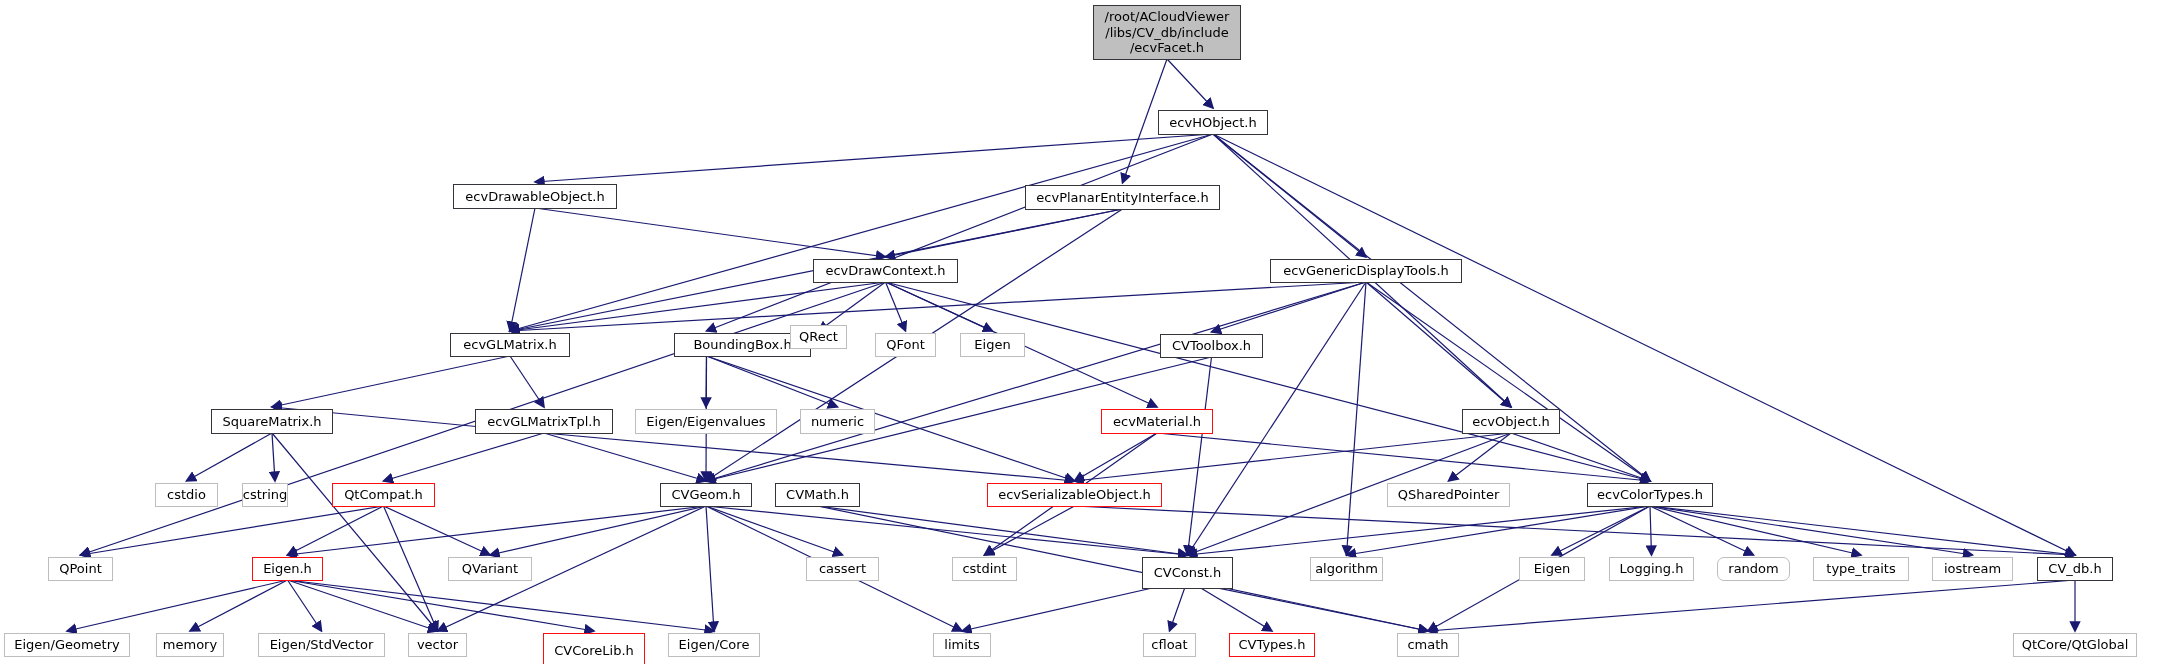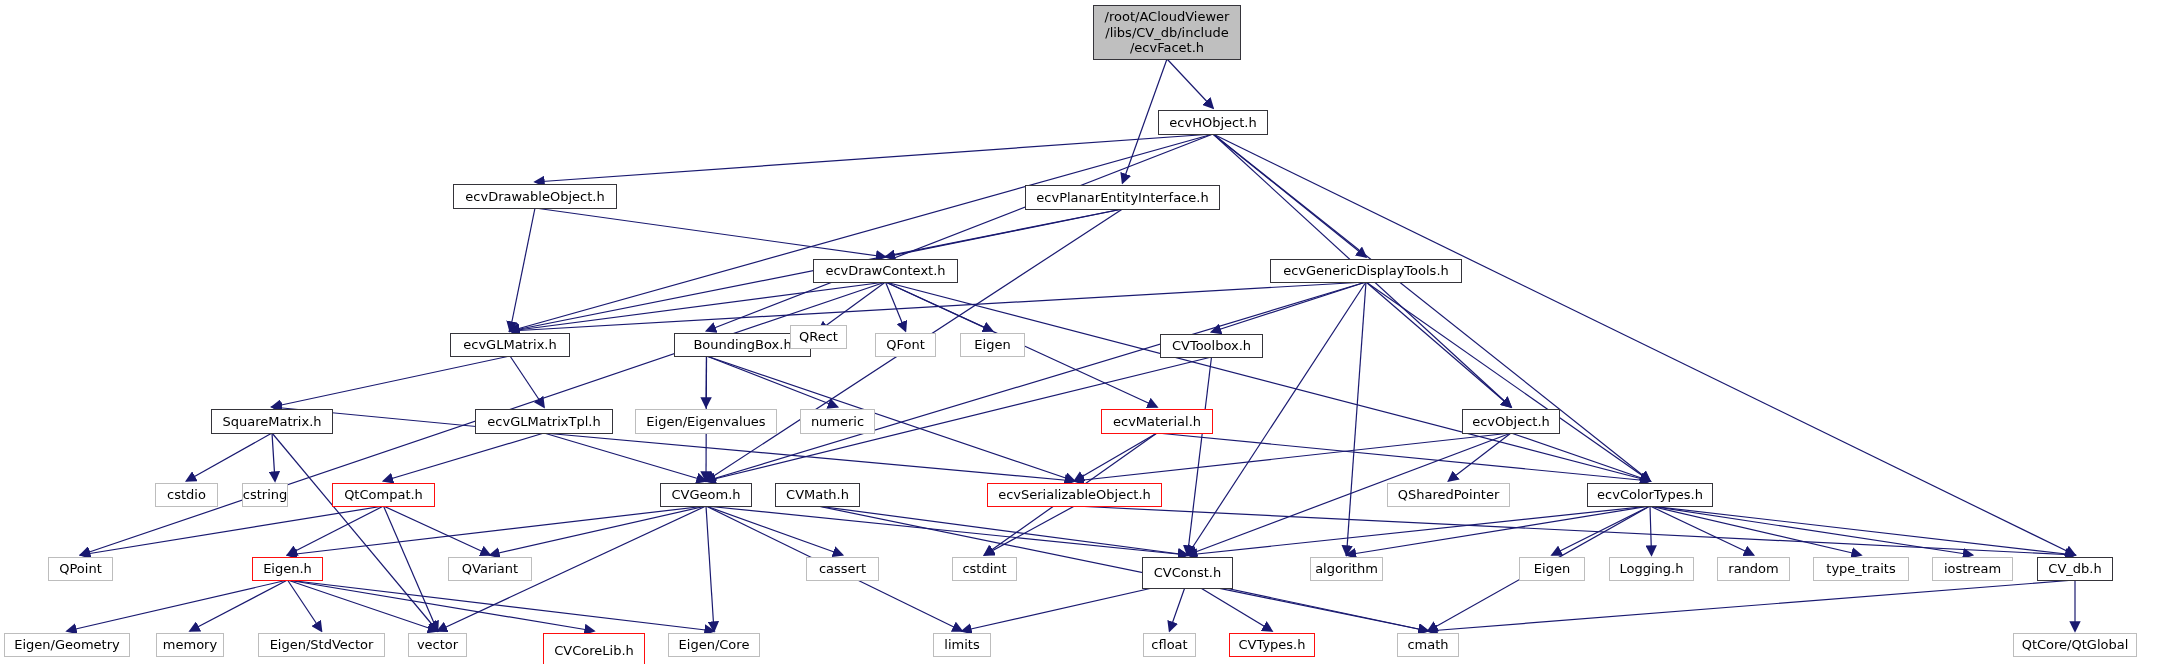--- a/index.html
+++ b/index.html
@@ -149,21 +149,21 @@
       <div class="node internal" style="left: 1587px; top: 483px; width: 126px; height: 24px;">ecvColorTypes.h</div>
       <div class="node external" style="left: 48px; top: 557px; width: 65px; height: 24px;">QPoint</div>
       <div class="node red" style="left: 252px; top: 557px; width: 71px; height: 24px;">Eigen.h</div>
       <div class="node external" style="left: 448px; top: 557px; width: 84px; height: 24px;">QVariant</div>
       <div class="node external" style="left: 806px; top: 557px; width: 73px; height: 24px;">cassert</div>
       <div class="node external" style="left: 952px; top: 557px; width: 65px; height: 24px;">cstdint</div>
       <div class="node internal" style="left: 1142px; top: 557px; width: 91px; height: 32px;">CVConst.h</div>
       <div class="node external" style="left: 1310px; top: 557px; width: 73px; height: 24px;">algorithm</div>
       <div class="node external" style="left: 1519px; top: 557px; width: 66px; height: 24px;">Eigen</div>
       <div class="node external" style="left: 1609px; top: 557px; width: 85px; height: 24px;">Logging.h</div>
-      <div class="node external" style="left: 1717px; top: 557px; width: 73px; height: 24px;">random</div>
+      <div class="node external" style="left: 1717px; top: 557px; width: 73px; height: 24px; border-radius: 7px;">random</div>
       <div class="node external" style="left: 1813px; top: 557px; width: 96px; height: 24px;">type_traits</div>
       <div class="node external" style="left: 1932px; top: 557px; width: 81px; height: 24px;">iostream</div>
       <div class="node internal" style="left: 2037px; top: 557px; width: 76px; height: 24px;">CV_db.h</div>
       <div class="node external" style="left: 4px; top: 633px; width: 126px; height: 24px;">Eigen/Geometry</div>
       <div class="node external" style="left: 156px; top: 633px; width: 68px; height: 24px;">memory</div>
       <div class="node external" style="left: 258px; top: 633px; width: 127px; height: 24px;">Eigen/StdVector</div>
       <div class="node external" style="left: 408px; top: 633px; width: 59px; height: 24px;">vector</div>
       <div class="node red" style="left: 543px; top: 633px; width: 102px; height: 35px;">CVCoreLib.h</div>
       <div class="node external" style="left: 668px; top: 633px; width: 92px; height: 24px;">Eigen/Core</div>
       <div class="node external" style="left: 933px; top: 633px; width: 58px; height: 24px;">limits</div>

